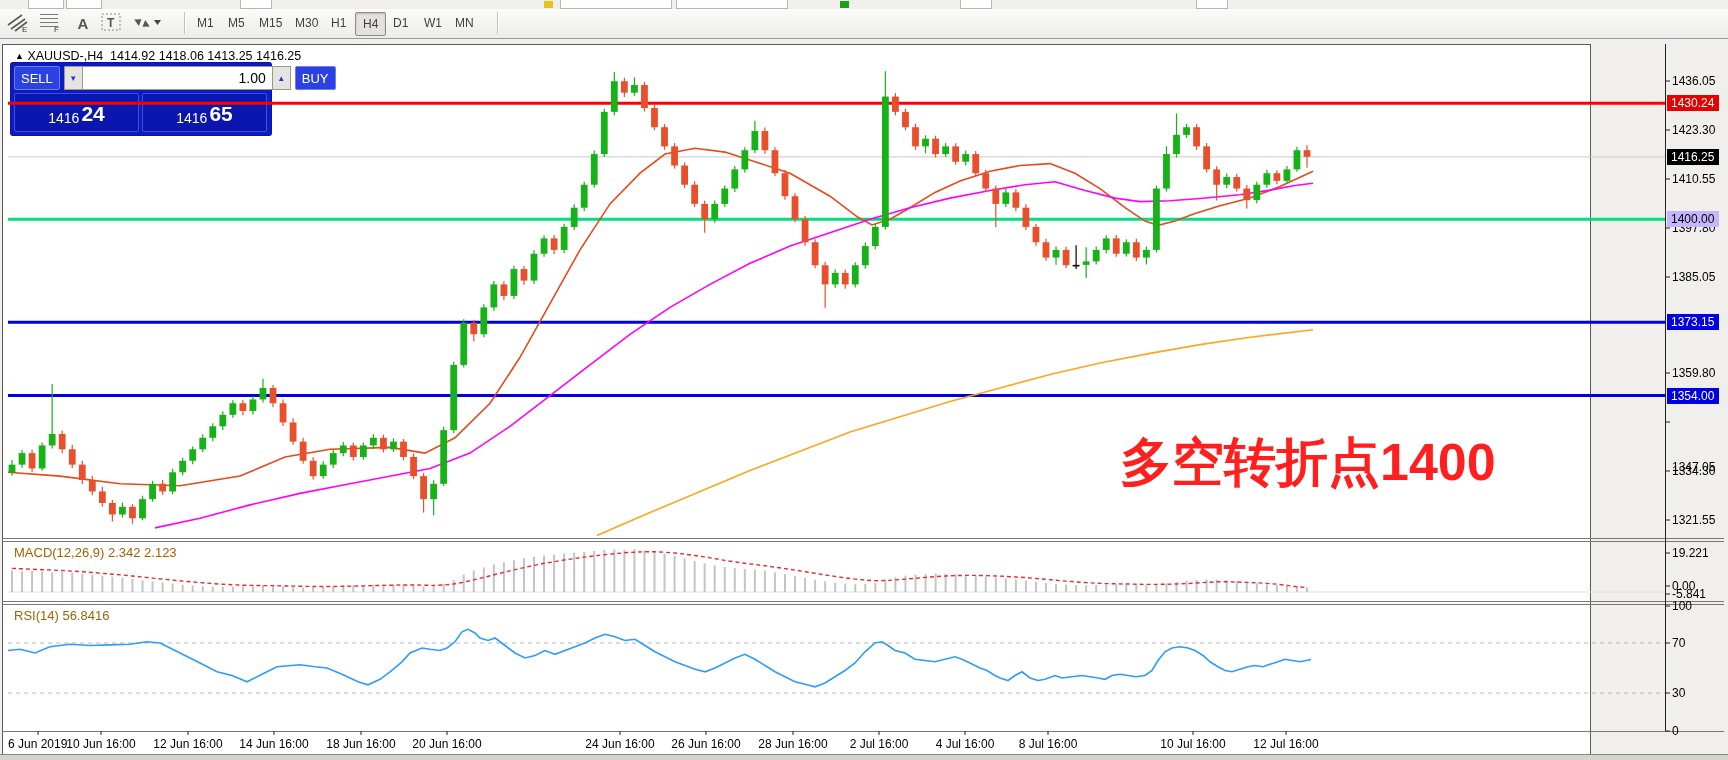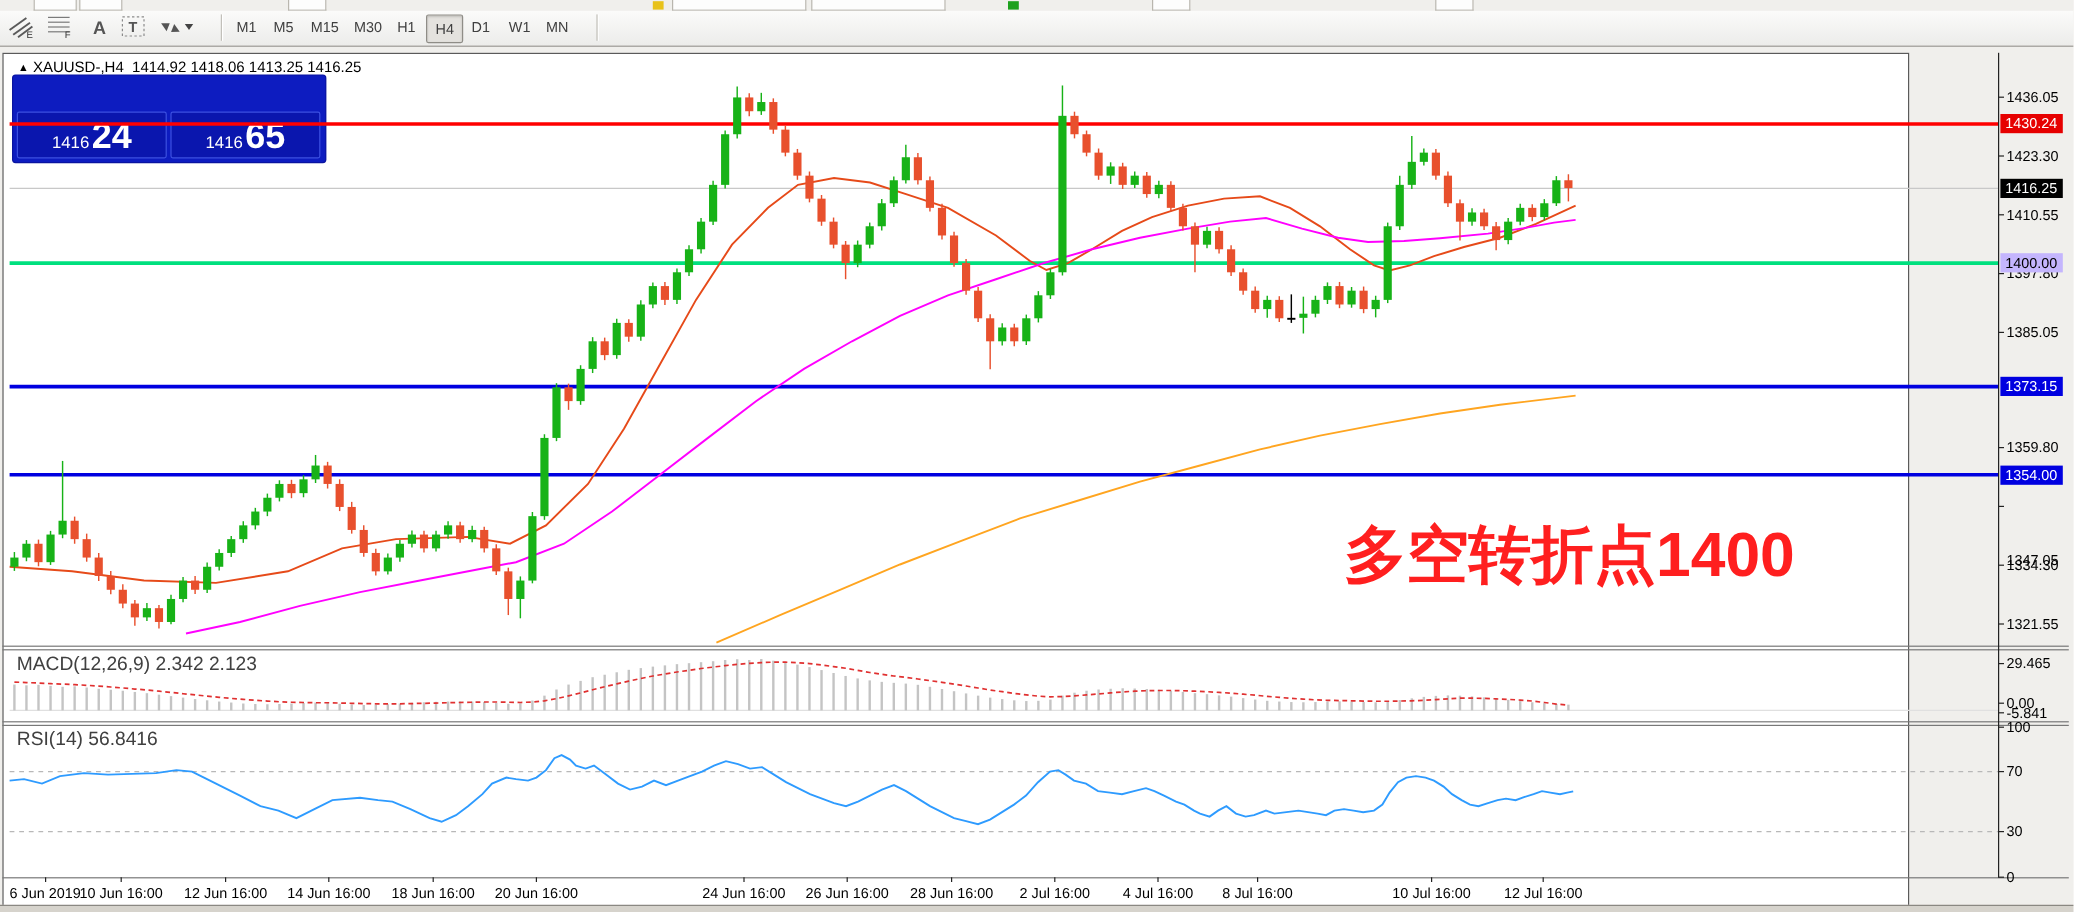--- a/index.html
+++ b/index.html
@@ -31,23 +31,23 @@
   #sell-btn{width:62px;} #buy-btn{width:62px;}
   #vol-wrap{flex:1;display:flex;margin:0 4px;}
   .spin-btn{width:19px;height:24px;background:#e6e4e0;border:1px solid #9a988f;box-sizing:border-box;
             display:flex;align-items:center;justify-content:center;font-size:8px;color:#2038d0;}
   #vol-input{flex:1;height:24px;background:#fff;border:1px solid #9a988f;border-left:none;border-right:none;
              box-sizing:border-box;font-size:14px;color:#000;text-align:right;padding-right:6px;font-family:"Liberation Sans",sans-serif;}
   .big-price{position:absolute;top:30px;width:125px;height:39px;background:#0a16ae;border:1px solid #3c50e0;
              border-radius:2px;box-sizing:border-box;color:#fff;display:flex;align-items:flex-end;justify-content:center;padding-bottom:2px;}
   #sell-big{left:3px;} #buy-big{left:131px;}
   .bp-small{font-size:14px;margin-right:2px;margin-bottom:3px;}
-  .bp-large{font-size:30px;font-weight:bold;line-height:30px;}
+  .bp-large{font-size:21px;font-weight:bold;line-height:30px;}
   
-  .pane-header{position:absolute;font-size:16px;color:#404040;}
+  .pane-header{position:absolute;font-size:13px;color:#a16207;}
   #annotation{position:absolute;left:1120px;top:428px;font-size:52px;font-weight:bold;color:#ff1f1f;
               letter-spacing:0px;white-space:nowrap;}
   .ax-label{position:absolute;left:1672px;font-size:12px;color:#000;transform:translateY(-50%);white-space:nowrap;}
   .ax-badge{position:absolute;left:1667px;font-size:12px;transform:translateY(-50%);padding:1px 5px 1px 4px;white-space:nowrap;}
   .date-label{position:absolute;top:737px;font-size:12px;color:#000;white-space:nowrap;}
   #bottom-strip{position:absolute;left:0;top:754px;width:1728px;height:6px;background:#d6d3cc;border-top:1px solid #8a8882;}
   svg{position:absolute;left:0;top:0;}
   .noint{pointer-events:none;}
 </style>
 </head>
@@ -103,20 +103,29 @@
   </span>
   <span class="tb-sep" style="left:184px"></span>
   <span id="tf-row"><span class="tf-btn" style="left: 190px;">M1</span><span class="tf-btn" style="left: 221px;">M5</span><span class="tf-btn" style="left: 252px;">M15</span><span class="tf-btn" style="left: 288px;">M30</span><span class="tf-btn" style="left: 324px;">H1</span><span class="tf-btn active" style="left: 355px;">H4</span><span class="tf-btn" style="left: 386px;">D1</span><span class="tf-btn" style="left: 417px;">W1</span><span class="tf-btn" style="left: 448px;">MN</span></span>
   <span class="tb-sep" style="left:497px"></span>
 </div>
 
 <div id="chart-window">
   <div id="chart-title"><span class="tri">▲</span> <span>XAUUSD-,H4  1414.92 1418.06 1413.25 1416.25</span></div>
 
   <div id="trade-panel">
+    <div id="tp-row1">
+      <button class="tp-btn" id="sell-btn">SELL</button>
+      <span id="vol-wrap">
+        <span class="spin-btn">▼</span>
+        <input id="vol-input" value="1.00" style="">
+        <span class="spin-btn">▲</span>
+      </span>
+      <button class="tp-btn" id="buy-btn">BUY</button>
+    </div>
     <div class="big-price" id="sell-big">
       <span class="bp-small">1416</span>
       <span class="bp-large">24</span>
     </div>
     <div class="big-price" id="buy-big">
       <span class="bp-small">1416</span>
       <span class="bp-large">65</span>
     </div>
   </div>
 </div>
@@ -569,21 +578,21 @@
 <div id="axis-labels">
     <div class="ax-label" style="top: 81px;">1436.05</div>
     <div class="ax-label" style="top: 130px;">1423.30</div>
     <div class="ax-label" style="top: 179px;">1410.55</div>
     <div class="ax-label" style="top: 228px;">1397.80</div>
     <div class="ax-label" style="top: 277px;">1385.05</div>
     <div class="ax-label" style="top: 373px;">1359.80</div>
     <div class="ax-label" style="top: 422px; margin-top: 45px;">1347.05</div>
     <div class="ax-label" style="top: 471px;">1334.30</div>
     <div class="ax-label" style="top: 520px;">1321.55</div>
-    <div class="ax-label" style="top: 553px;">29.465</div>
+    <div class="ax-label" style="top: 553px;">19.221</div>
     <div class="ax-label" style="top: 586px;">0.00</div>
     <div class="ax-label" style="top: 594px;">-5.841</div>
     <div class="ax-label" style="top: 606px;">100</div>
     <div class="ax-label" style="top: 643px;">70</div>
     <div class="ax-label" style="top: 693px;">30</div>
     <div class="ax-label" style="top: 731px;">0</div>
     <div class="ax-badge" style="top: 103.278px; background: rgb(230, 0, 0); color: rgb(255, 255, 255);">1430.24</div>
     <div class="ax-badge" style="top: 156.921px; background: rgb(0, 0, 0); color: rgb(255, 255, 255);">1416.25</div>
     <div class="ax-badge" style="top: 219.23px; background: #c4b5fd; color: rgb(0, 0, 0);">1400.00</div>
     <div class="ax-badge" style="top: 322.184px; background: rgb(0, 0, 224); color: rgb(255, 255, 255);">1373.15</div>

